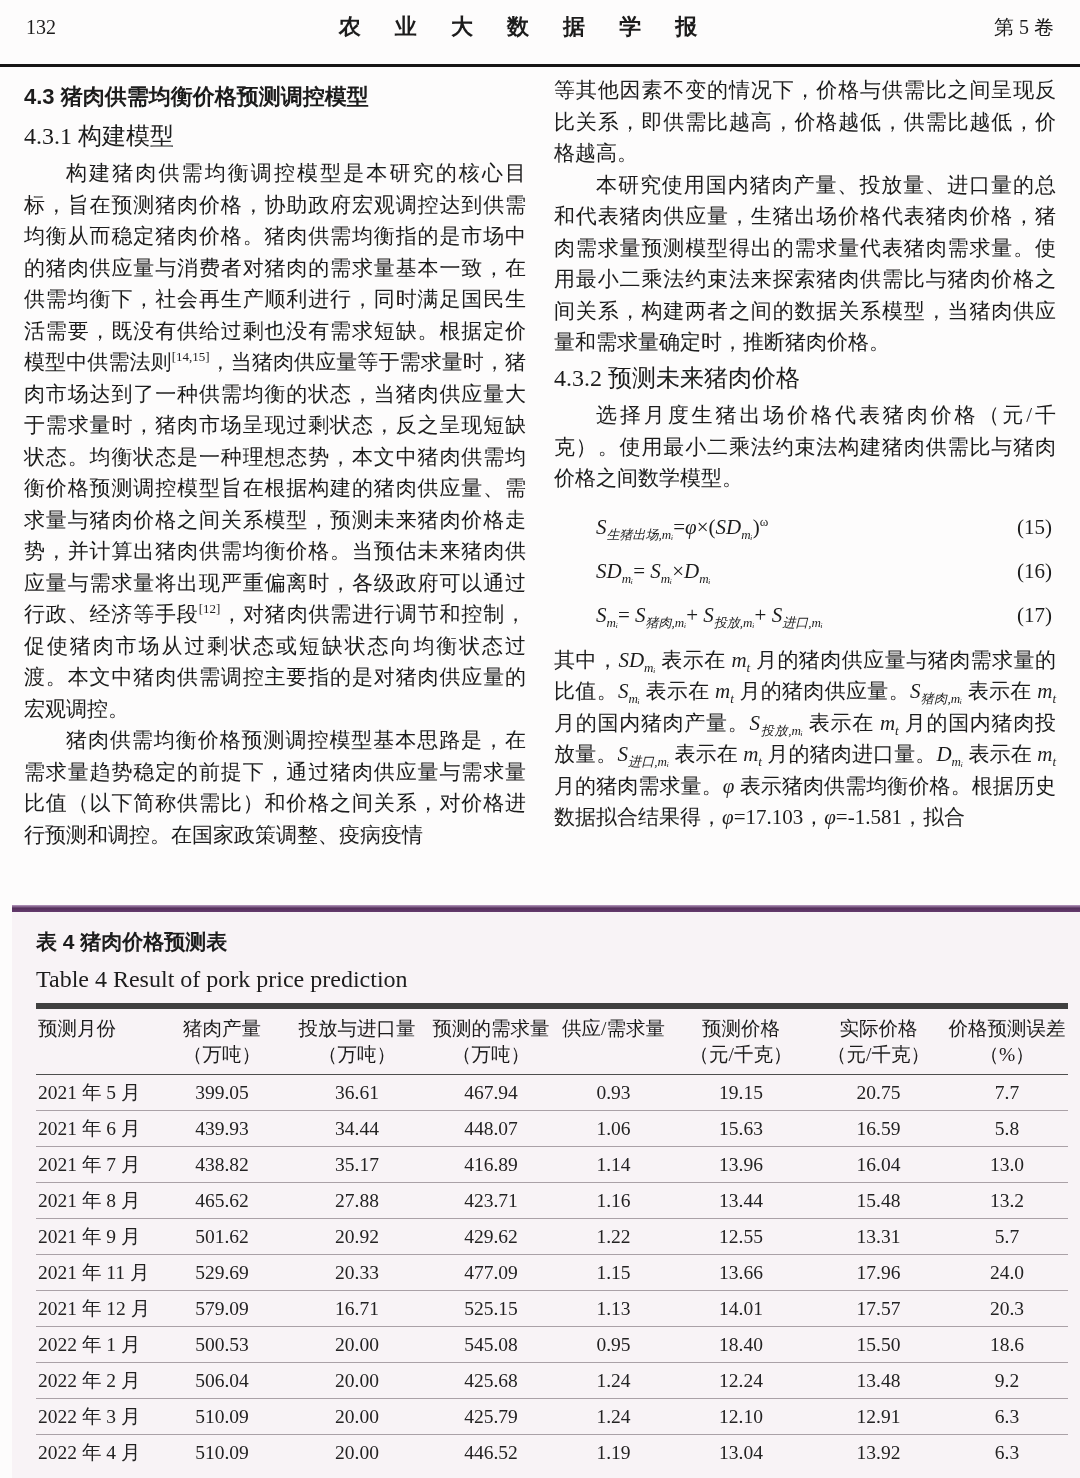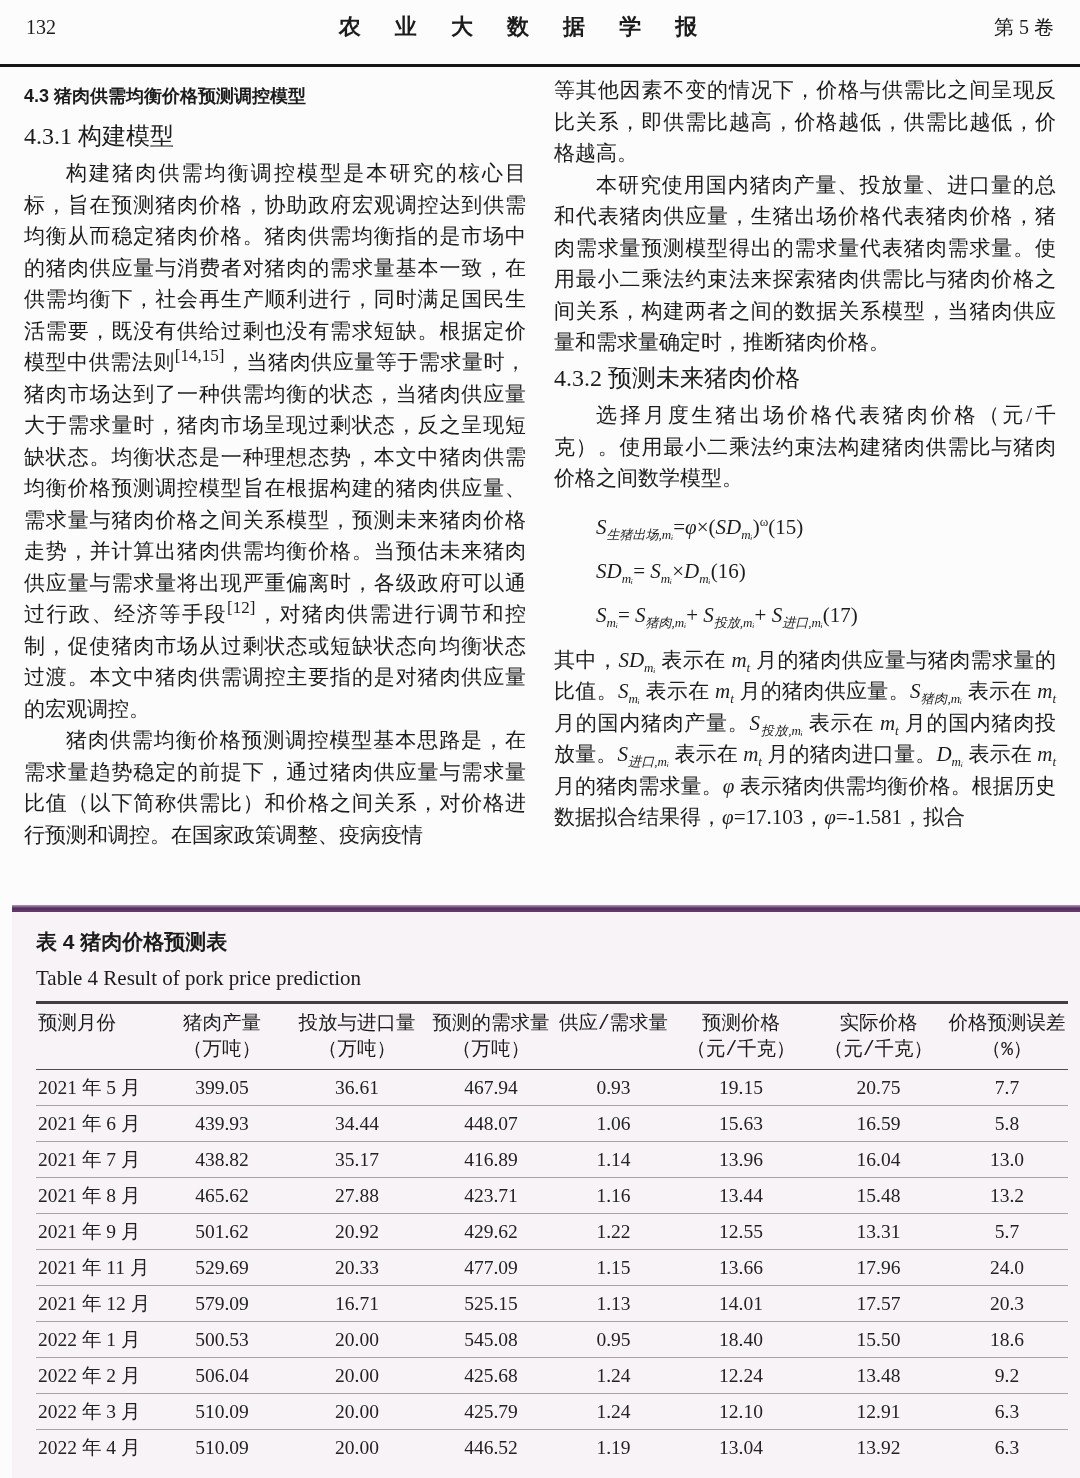--- a/index.html
+++ b/index.html
@@ -19,57 +19,57 @@
     font-weight:600;letter-spacing:14px;font-size:22px;
   }
   
   .columns{
     display:flex;gap:28px;padding:8px 24px 0;height:844px;
     overflow:hidden;box-sizing:border-box;
   }
   .col{flex:1;font-size:21px;line-height:31.5px;text-align:justify;}
   .col h2{
     font-family:"Liberation Sans","DejaVu Sans",sans-serif;
-    font-size:18px;font-weight:bold;margin:6px 0 8px;text-align:left;
+    font-size:22px;font-weight:bold;margin:6px 0 8px;text-align:left;
   }
   .col h3{font-size:24px;font-weight:normal;margin:4px 0 6px;text-align:left;}
   .col p{margin:0;}
   .col p.indent{text-indent:2em;}
-  .col sup{font-size:17px;line-height:0;}
+  .col sup{font-size:13px;line-height:0;}
   .col sub,.eq-body sub{font-size:13px;line-height:0;font-style:italic;}
   .col i,.eq-body i{font-family:"Liberation Serif","DejaVu Serif",serif;}
   
   .equations{margin:10px 0 8px;}
   .equation{
-    display:flex;align-items:baseline;
-    padding-left:42px;font-size:21px;line-height:44px;
+    display:flex;justify-content:space-between;align-items:baseline;
+    padding-left:42px;font-size:21px;line-height:44px;gap:44px;
   }
   .eq-num{padding-right:4px;}
   .eq-body sup{font-size:13px;line-height:0;}
   
   .table-section{
     position:absolute;left:12px;right:0;bottom:0;height:573px;
     background:#f8f3f6;display:flex;flex-direction:column;box-sizing:border-box;
   }
   .bar{
     height:7px;flex:0 0 auto;
     background:linear-gradient(180deg,#b79ac0 0%,#55305c 45%,#653a6e 100%);
   }
   .caption-zh{
     font-family:"Liberation Sans","DejaVu Sans",sans-serif;font-weight:bold;
     font-size:21px;padding:16px 24px 0;
   }
-  .caption-en{font-size:21px;padding:10px 24px 6px;}
+  .caption-en{font-size:24px;padding:10px 24px 6px;}
   table.data{
     width:1032px;margin:4px 24px 0;border-collapse:collapse;
     font-size:19.5px;table-layout:fixed;
   }
   table.data thead th{
-    font-family:Liberation Mono, monospace;font-weight:normal;
-    border-top:3px solid #404040;border-bottom:1.5px solid #4e4e4e;
+    font-family:Liberation Serif, serif;font-weight:normal;
+    border-top:6px solid #404040;border-bottom:1.5px solid #4e4e4e;
     padding:7px 2px 6px;text-align:center;vertical-align:top;
   }
   table.data thead th:first-child{text-align:left;}
   .th-l1,.th-l2{line-height:26px;}
   .th-l2{min-height:26px;}
   table.data tbody td{
     border-bottom:1px solid #aaa1a7;padding:0 2px;height:35px;
     text-align:center;color:#222;
   }
   table.data tbody td:first-child{text-align:left;}

